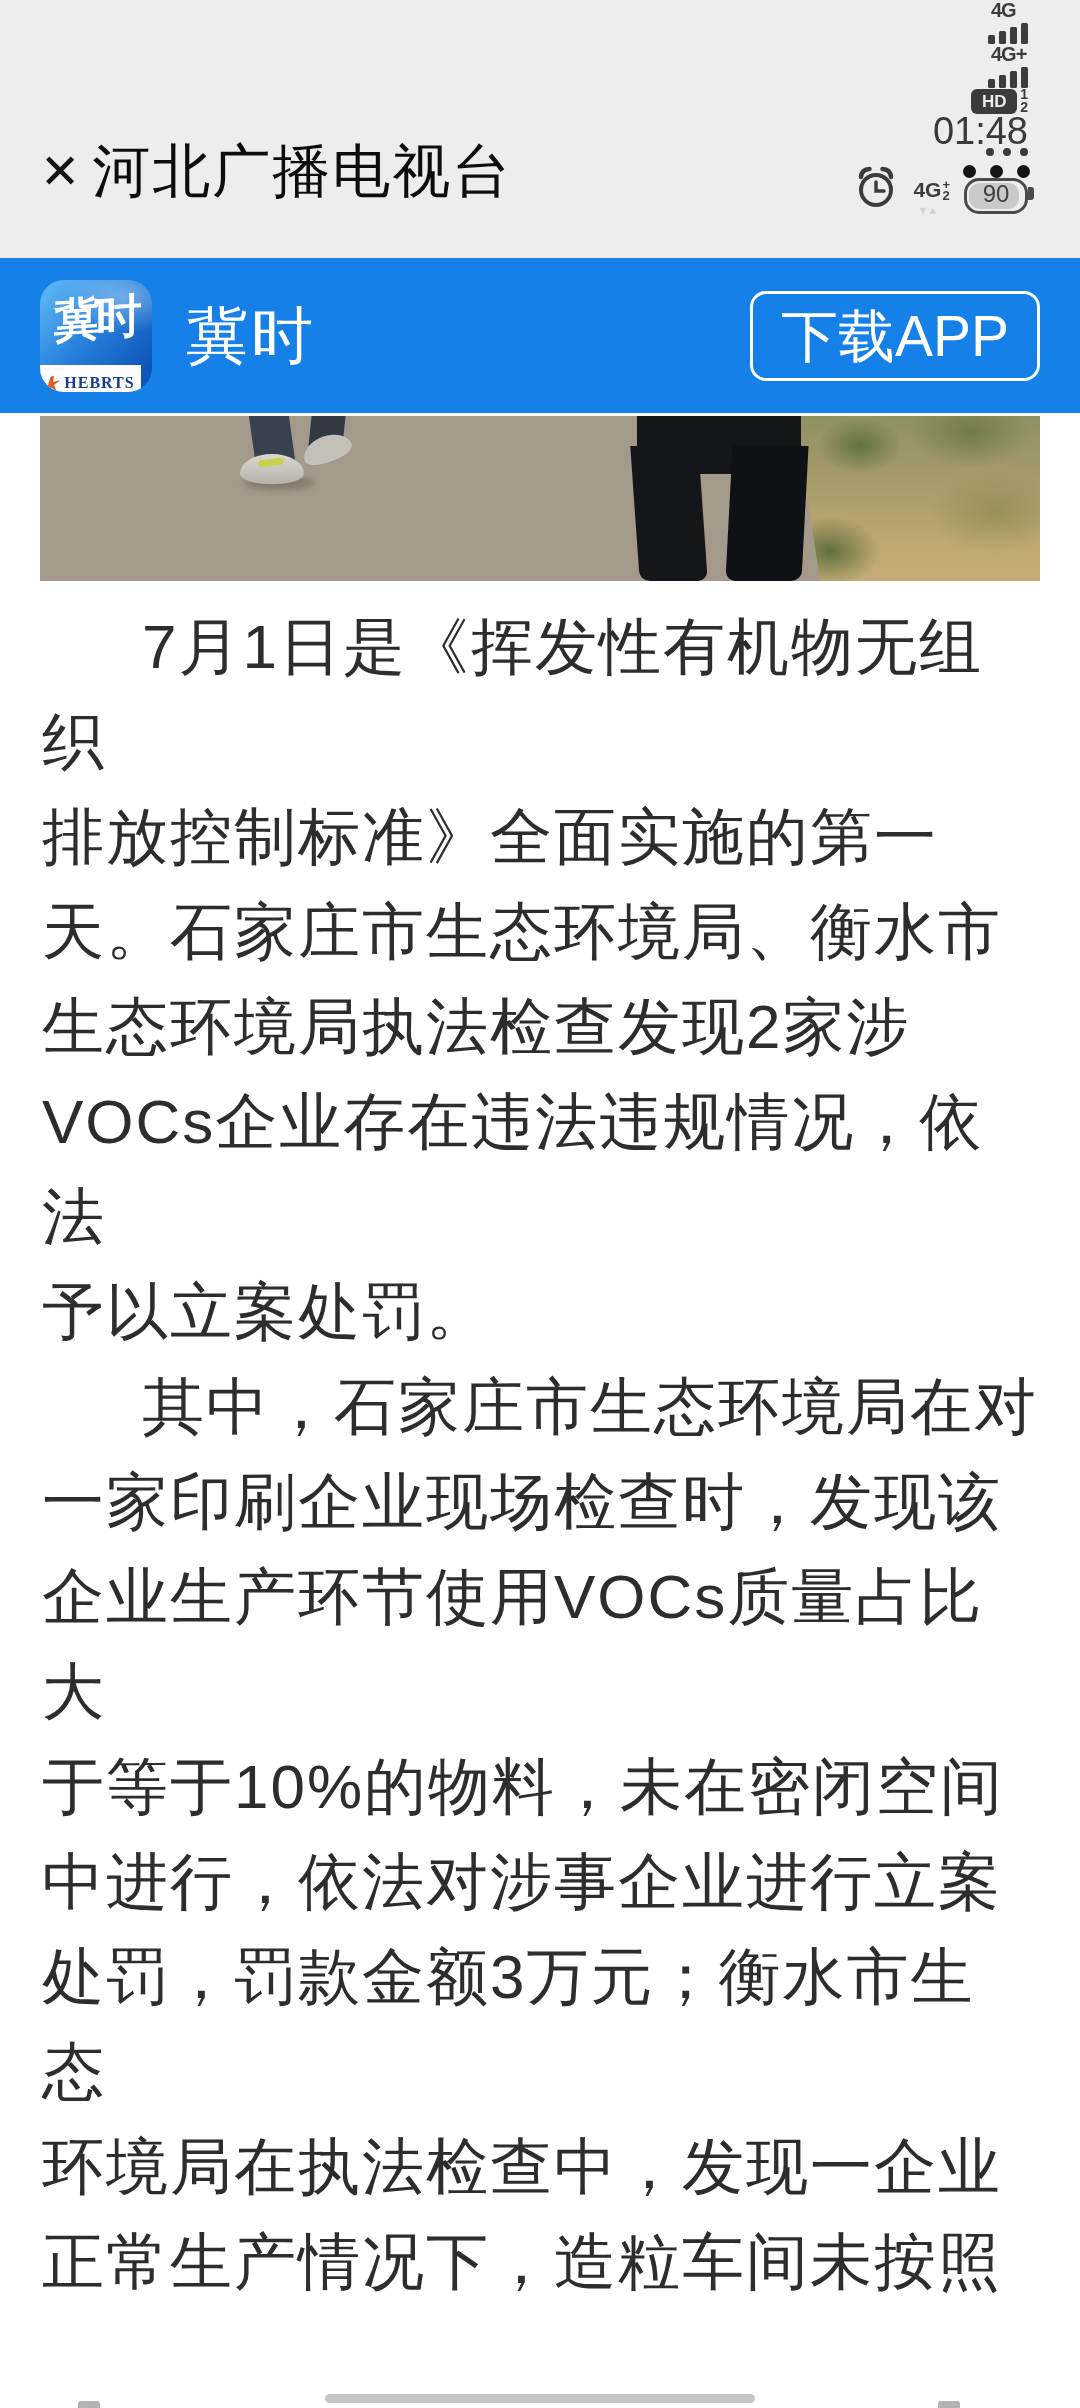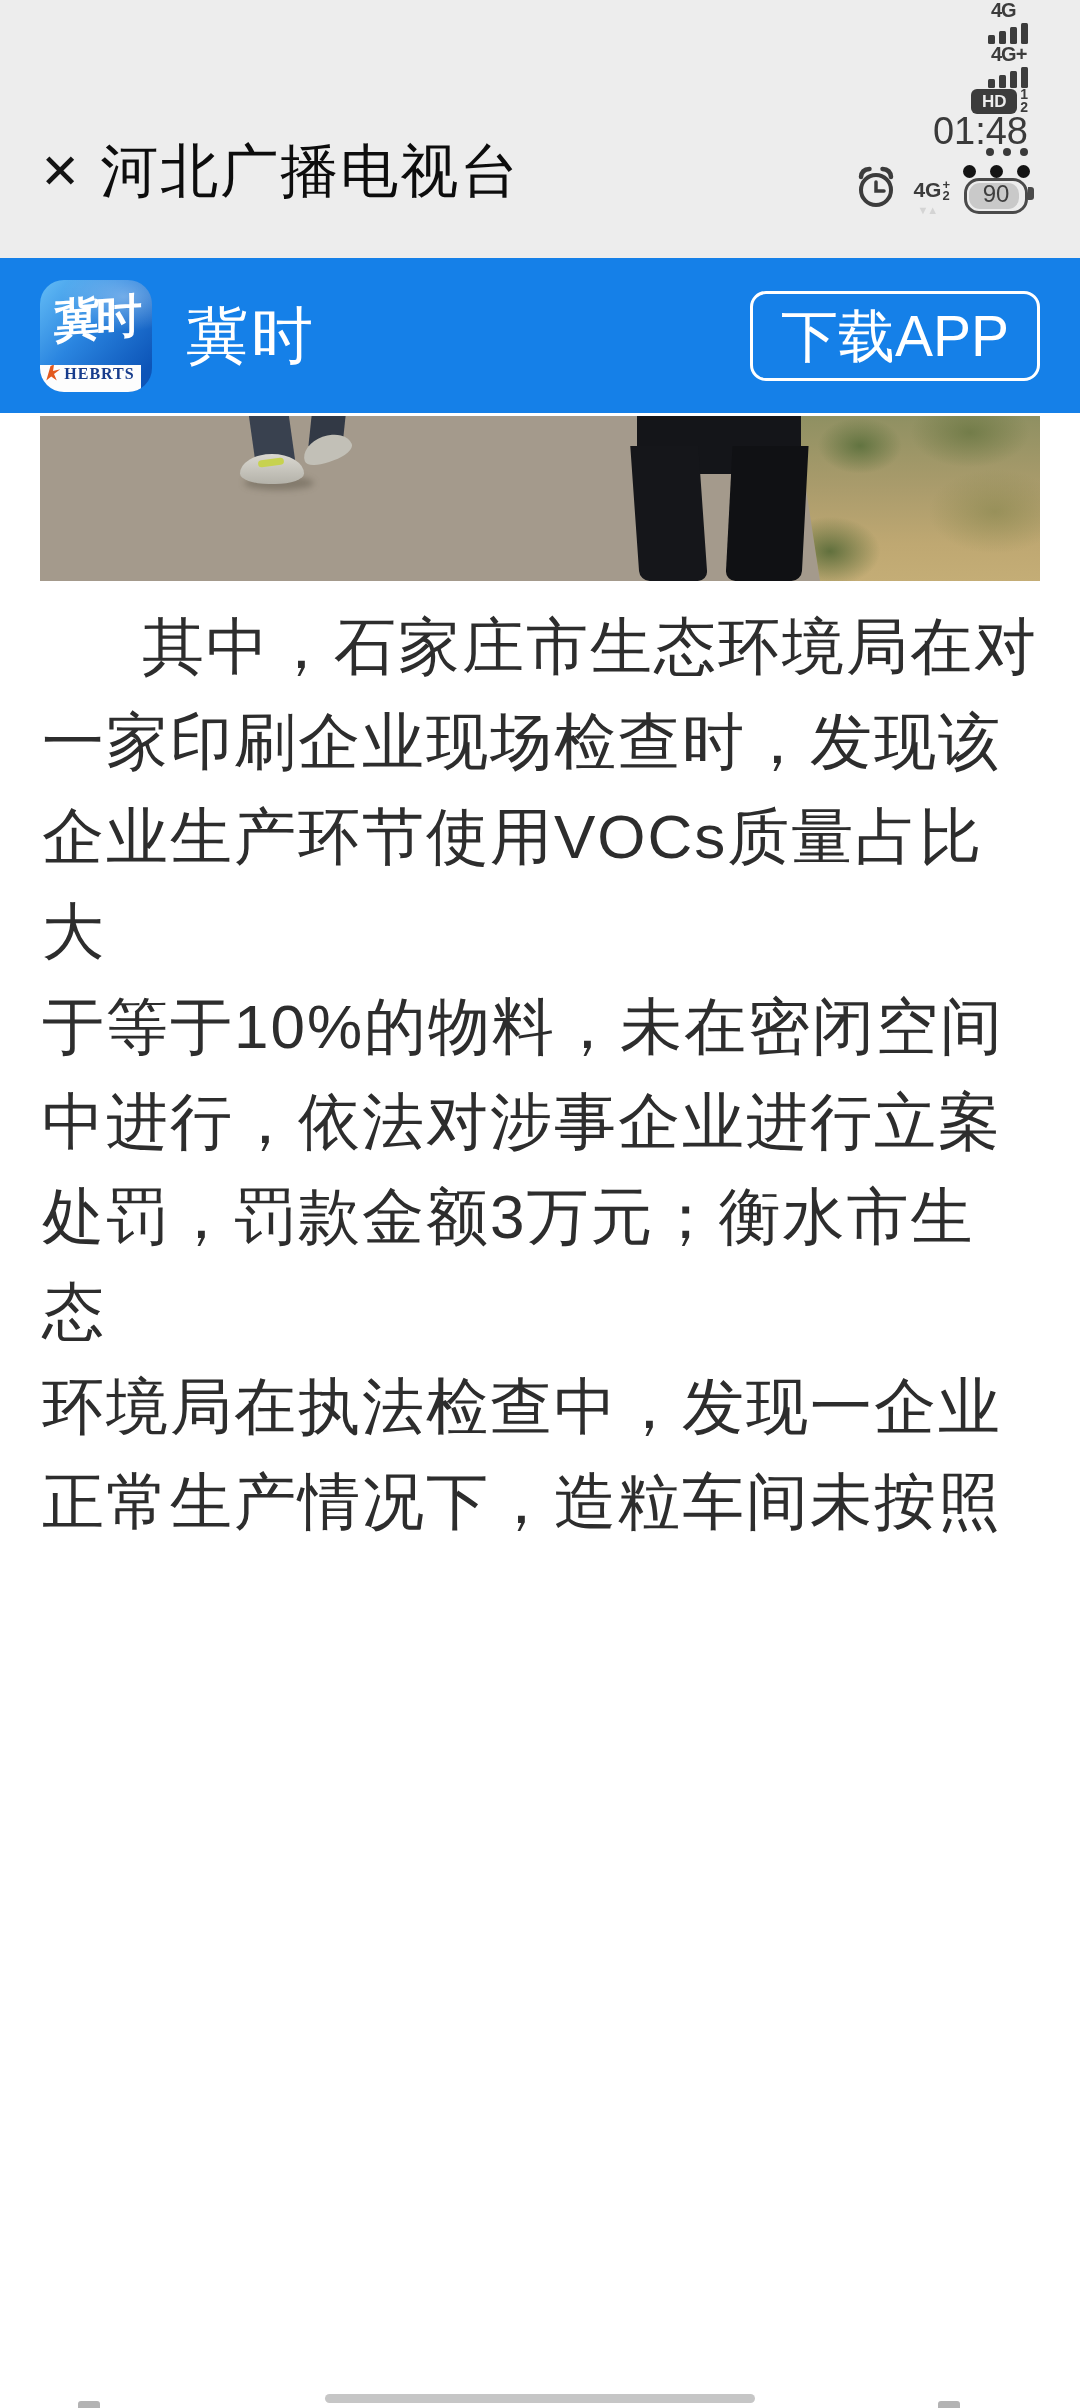--- a/index.html
+++ b/index.html
@@ -31,34 +31,34 @@
   .net-stack { display:flex; flex-direction:column; font-weight:700; font-size:13px; line-height:11px;
                color:#3c3c3c; margin-left:1px; }
   .net-tris { position:absolute; left:4px; bottom:-15px; font-size:11px; color:#d4d4d4; letter-spacing:-1px; }
   .battery { position:relative; width:64px; height:36px; border:3px solid #4a4a4a; border-radius:15px; margin-bottom:0; }
   .battery-fill { position:absolute; left:2px; top:2px; bottom:2px; width:50px; background:#c9c9c9; border-radius:11px; }
   .battery-label { position:absolute; inset:0; text-align:center; font-size:24px; line-height:25px; color:#3f3f3f; }
   .battery-nub { position:absolute; right:-9px; top:6px; width:6px; height:13px; background:#4a4a4a; border-radius:0 3px 3px 0; }
 
   .title-row { height:173px; display:flex; align-items:center; }
   .close-btn { font-size:48px; font-weight:300; color:#141414; margin-left:40px; line-height:48px; }
-  .page-title { font-size:58px; color:#0d0d0d; margin-left:20px; letter-spacing:2px; }
+  .page-title { font-size:58px; color:#0d0d0d; margin-left:12px; letter-spacing:2px; }
   .more-btn { display:flex; gap:14px; margin-left:auto; margin-right:50px; }
   .more-btn i { width:13px; height:13px; border-radius:50%; background:#141414; }
 
   
   .banner { height:155px; background:#1580e8; display:flex; align-items:center; }
   .app-icon { width:112px; height:112px; border-radius:24px; margin-left:40px; position:relative; overflow:hidden;
               background:
                 radial-gradient(90px 50px at 75% 15%, rgba(255,255,255,0.35), rgba(255,255,255,0) 70%),
                 linear-gradient(132deg,#64bdf6 0%,#2a85e0 42%,#0d55b8 88%); }
   .app-icon-glyph { position:absolute; top:8px; left:0; right:0; text-align:center; font-weight:700;
                     font-size:46px; color:#fff; transform:rotate(-4deg) skewX(-4deg); letter-spacing:-4px; }
   .icon-band { position:absolute; left:0; right:11px; bottom:0; height:27px; background:#fdfdfd;
-               display:flex; align-items:flex-start; justify-content:center; }
+               display:flex; align-items:flex-end; justify-content:center; }
   .swoosh { width:14px; height:16px; background:#e3591e; margin-right:4px;
             clip-path:polygon(0 100%, 30% 10%, 55% 0, 48% 40%, 100% 30%, 55% 60%, 75% 100%, 35% 75%); }
   .icon-band-text { font-family:"Liberation Serif","DejaVu Serif",serif; font-weight:700; font-size:16px;
                     color:#173c8c; letter-spacing:1px; }
   .app-name { font-size:62px; color:#ffffff; margin-left:34px; letter-spacing:3px; font-weight:500; }
   .download-btn { margin-left:auto; margin-right:40px; height:90px; border:3px solid #ffffff; border-radius:16px;
                   padding:0 28px; font-size:57px; line-height:84px; color:#ffffff; background:transparent; }
 
   
   .photo { margin:3px 40px 0; height:165px; position:relative; overflow:hidden; background:#a49a8c; }
@@ -201,20 +201,26 @@
       <span class="shoe-b"></span>
   </div>
   <div class="person-right">
     <span class="hip"></span>
       <span class="leg-a"></span>
       <span class="leg-b"></span>
   </div>
 </div>
 
 <div class="article">
+  <p>7月1日是《挥发性有机物无组织
+排放控制标准》全面实施的第一
+天。石家庄市生态环境局、衡水市
+生态环境局执法检查发现2家涉
+VOCs企业存在违法违规情况，依法
+予以立案处罚。</p>
   <p>其中，石家庄市生态环境局在对
 一家印刷企业现场检查时，发现该
 企业生产环节使用VOCs质量占比大
 于等于10%的物料，未在密闭空间
 中进行，依法对涉事企业进行立案
 处罚，罚款金额3万元；衡水市生态
 环境局在执法检查中，发现一企业
 正常生产情况下，造粒车间未按照</p>
 </div>
 

